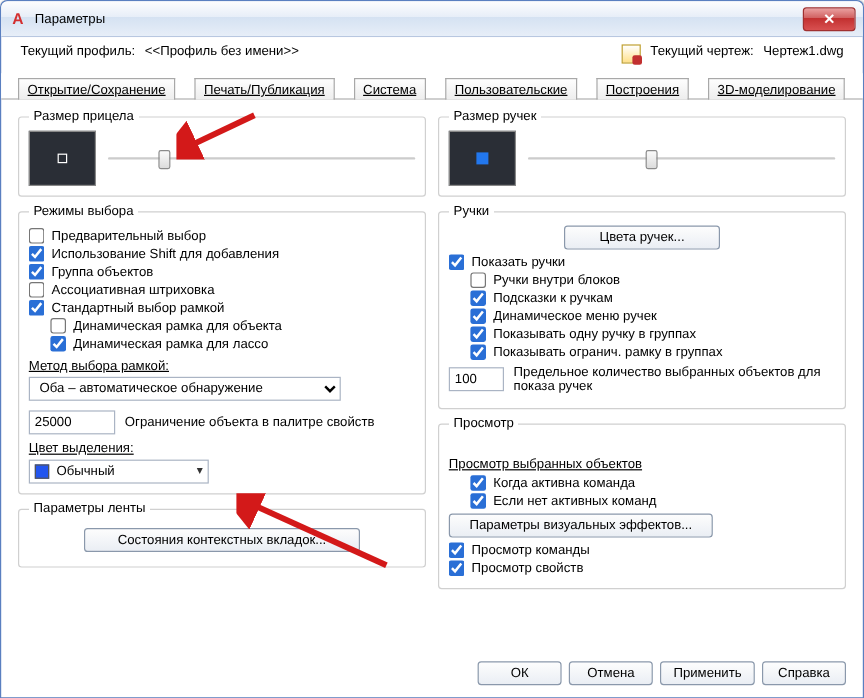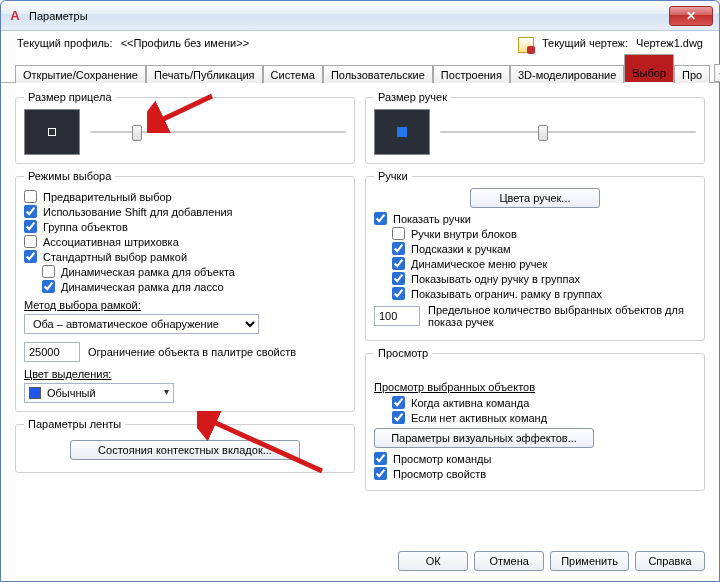--- a/index.html
+++ b/index.html
@@ -53,21 +53,22 @@
     background: linear-gradient(#fff,#ffe08a);
     border:1px solid #c0a030;
     position:relative;
   }
   .doc-icon::after { content:""; position:absolute; right:-2px; bottom:-2px; width:8px;height:8px;background:#c23030;border-radius:2px;}
   .tabrow {
     display:flex; align-items:flex-end;
     padding: 0 14px; height: 22px;
     border-bottom: 1px solid #b0b0b0;
     background:#fff;
-    gap:0;
+    gap:16px;
+    text-decoration:underline;
   }
   .tab {
     border:1px solid #a8a8a8; border-bottom:none;
     background: linear-gradient(#fefefe,#ededed);
     padding: 3px 7px 2px 7px;
     margin-right: 0px;
     font-size: 11px;
     color:#000;
     position:relative; top:1px;
     white-space:nowrap;
@@ -232,26 +233,26 @@
         <label class="chk indent1">
             <input type="checkbox" style="">
             <span>Динамическая рамка для объекта</span>
           </label>
         <label class="chk indent1">
             <input type="checkbox" checked="" style="">
             <span>Динамическая рамка для лассо</span>
           </label>
 
         <span class="lbl">Метод выбора рамкой:</span>
-        <select style="width:235px">
+        <select style="width:260px">
           <option>Оба – автоматическое обнаружение</option>
         </select>
 
         <div class="row-inline" style="margin-top:8px">
-          <input type="text" style="width: 56px;" value="25000">
+          <input type="text" style="width: 72px;" value="25000">
           <span style="flex:1">Ограничение объекта в палитре свойств</span>
         </div>
 
         <span class="lbl">Цвет выделения:</span>
         <div class="color-select">
           <span class="color-swatch"></span>
           <span>Обычный</span>
         </div>
       </fieldset>
 

